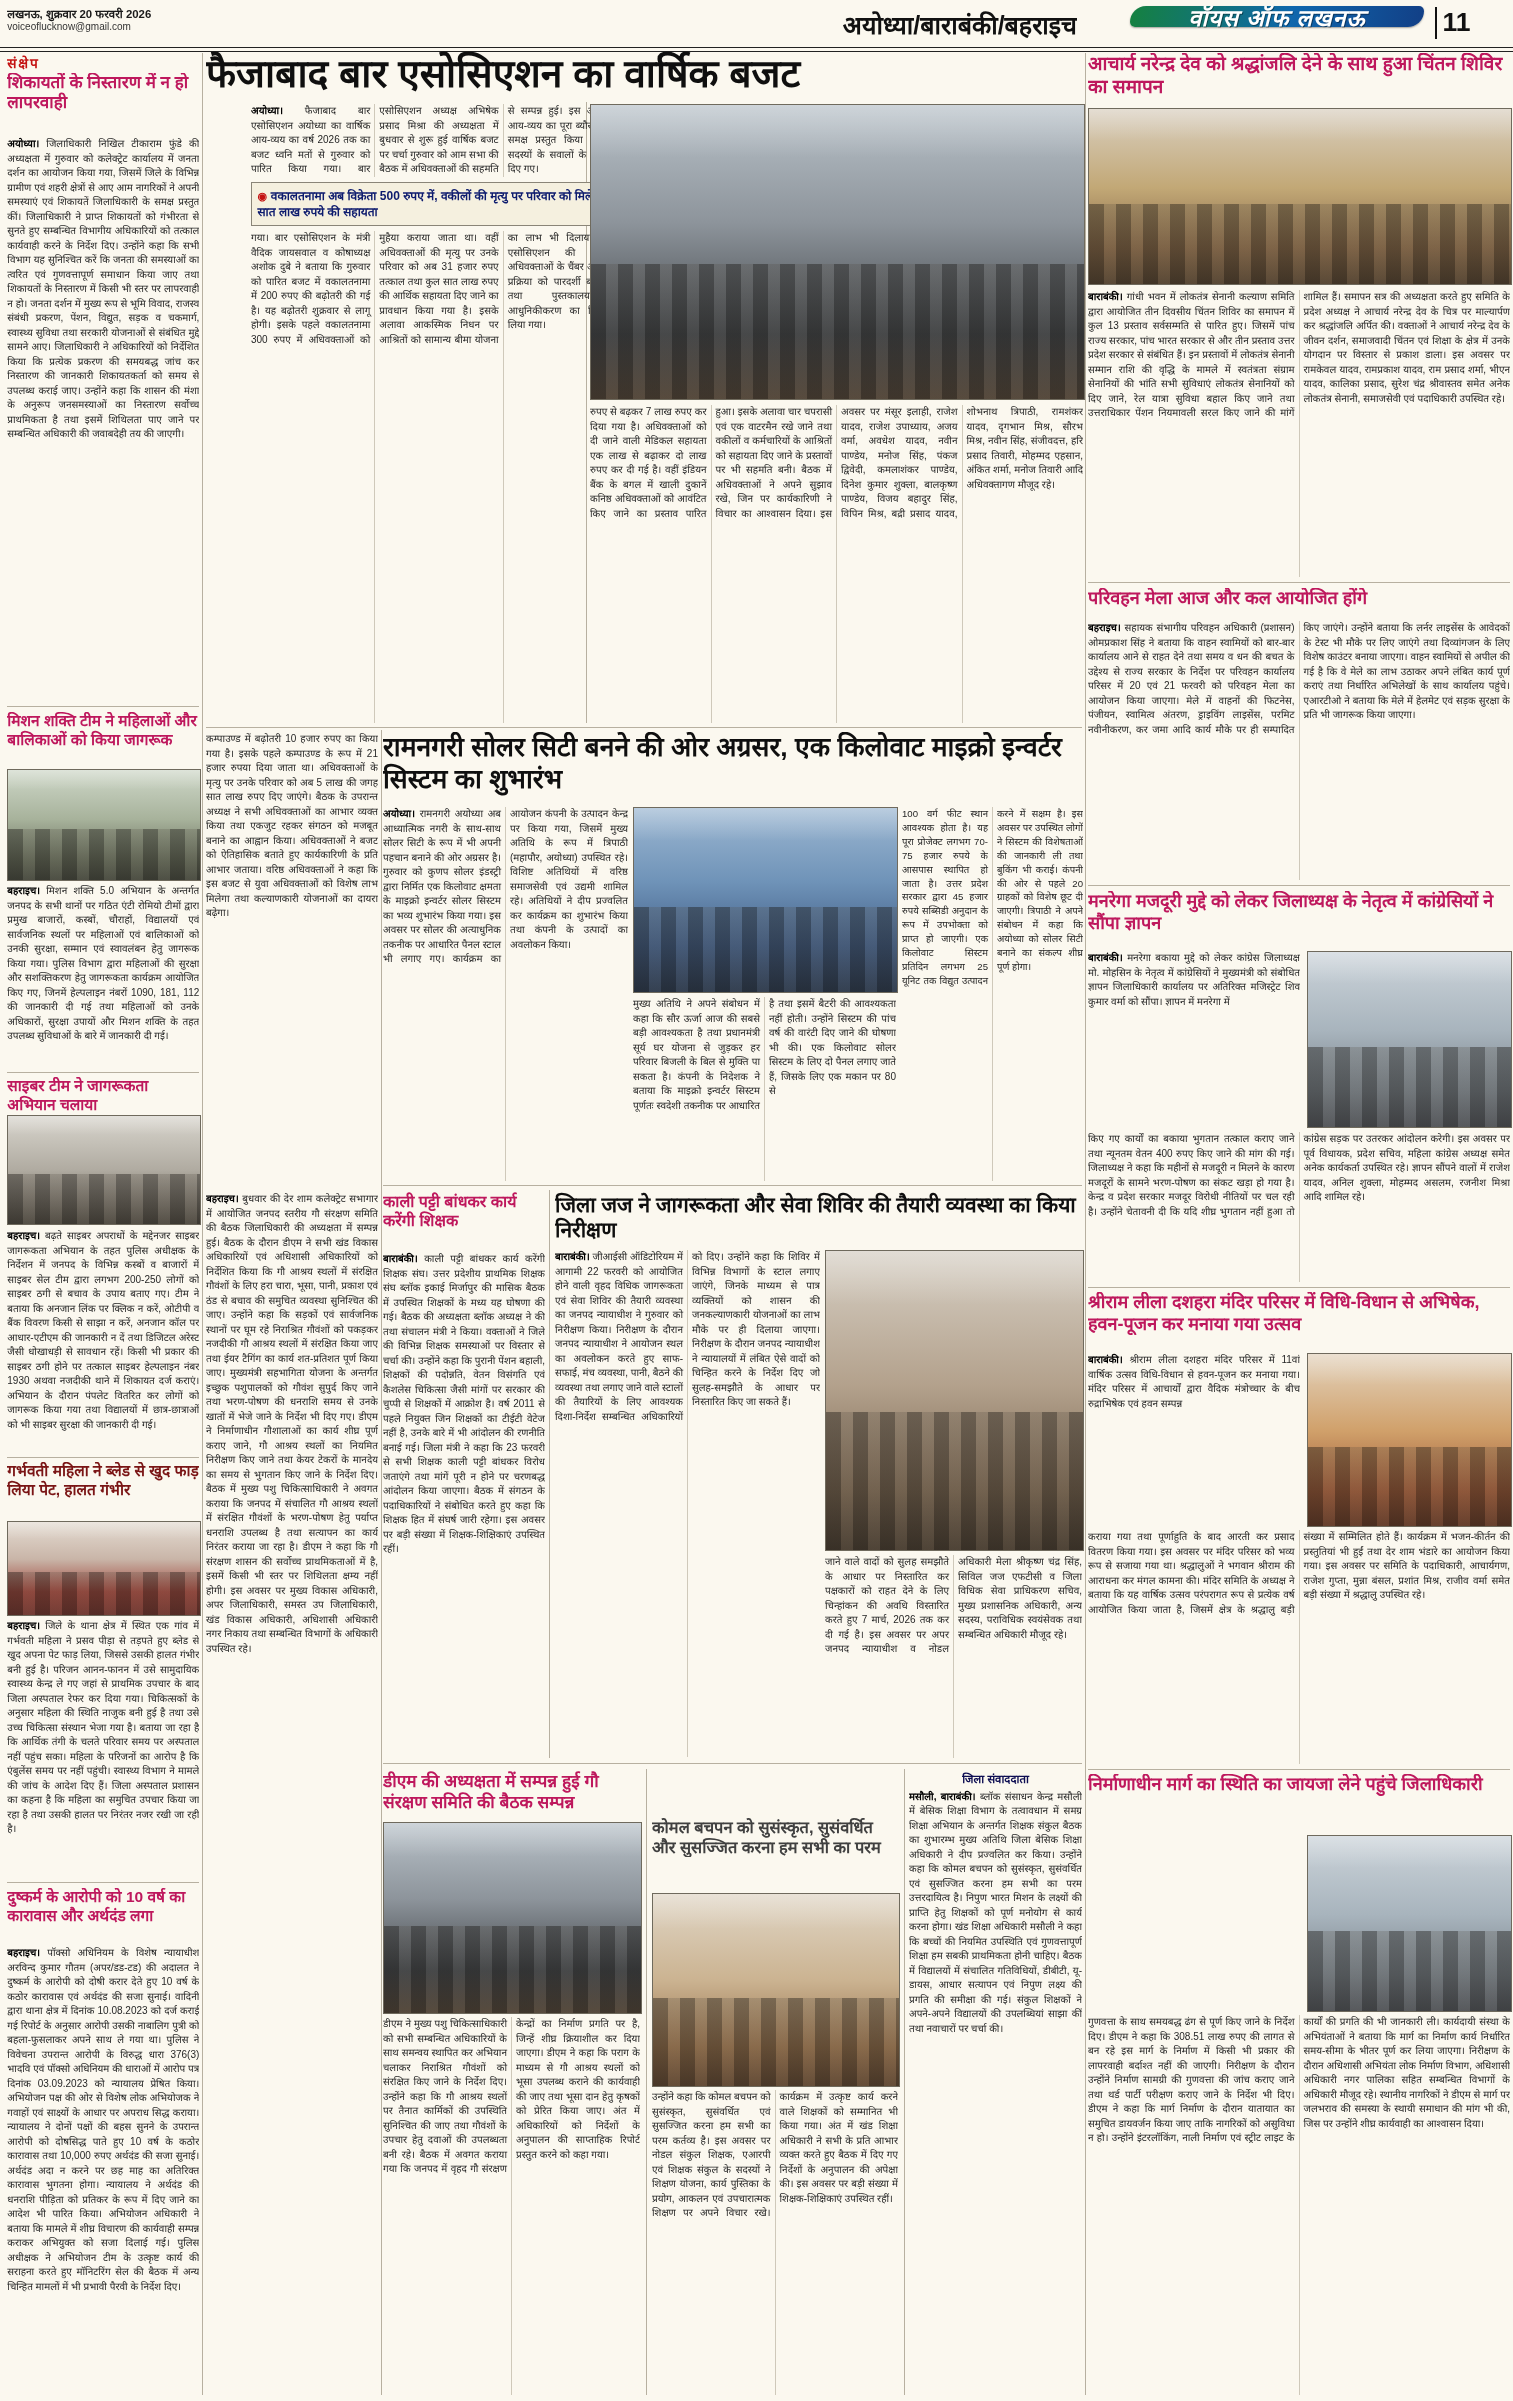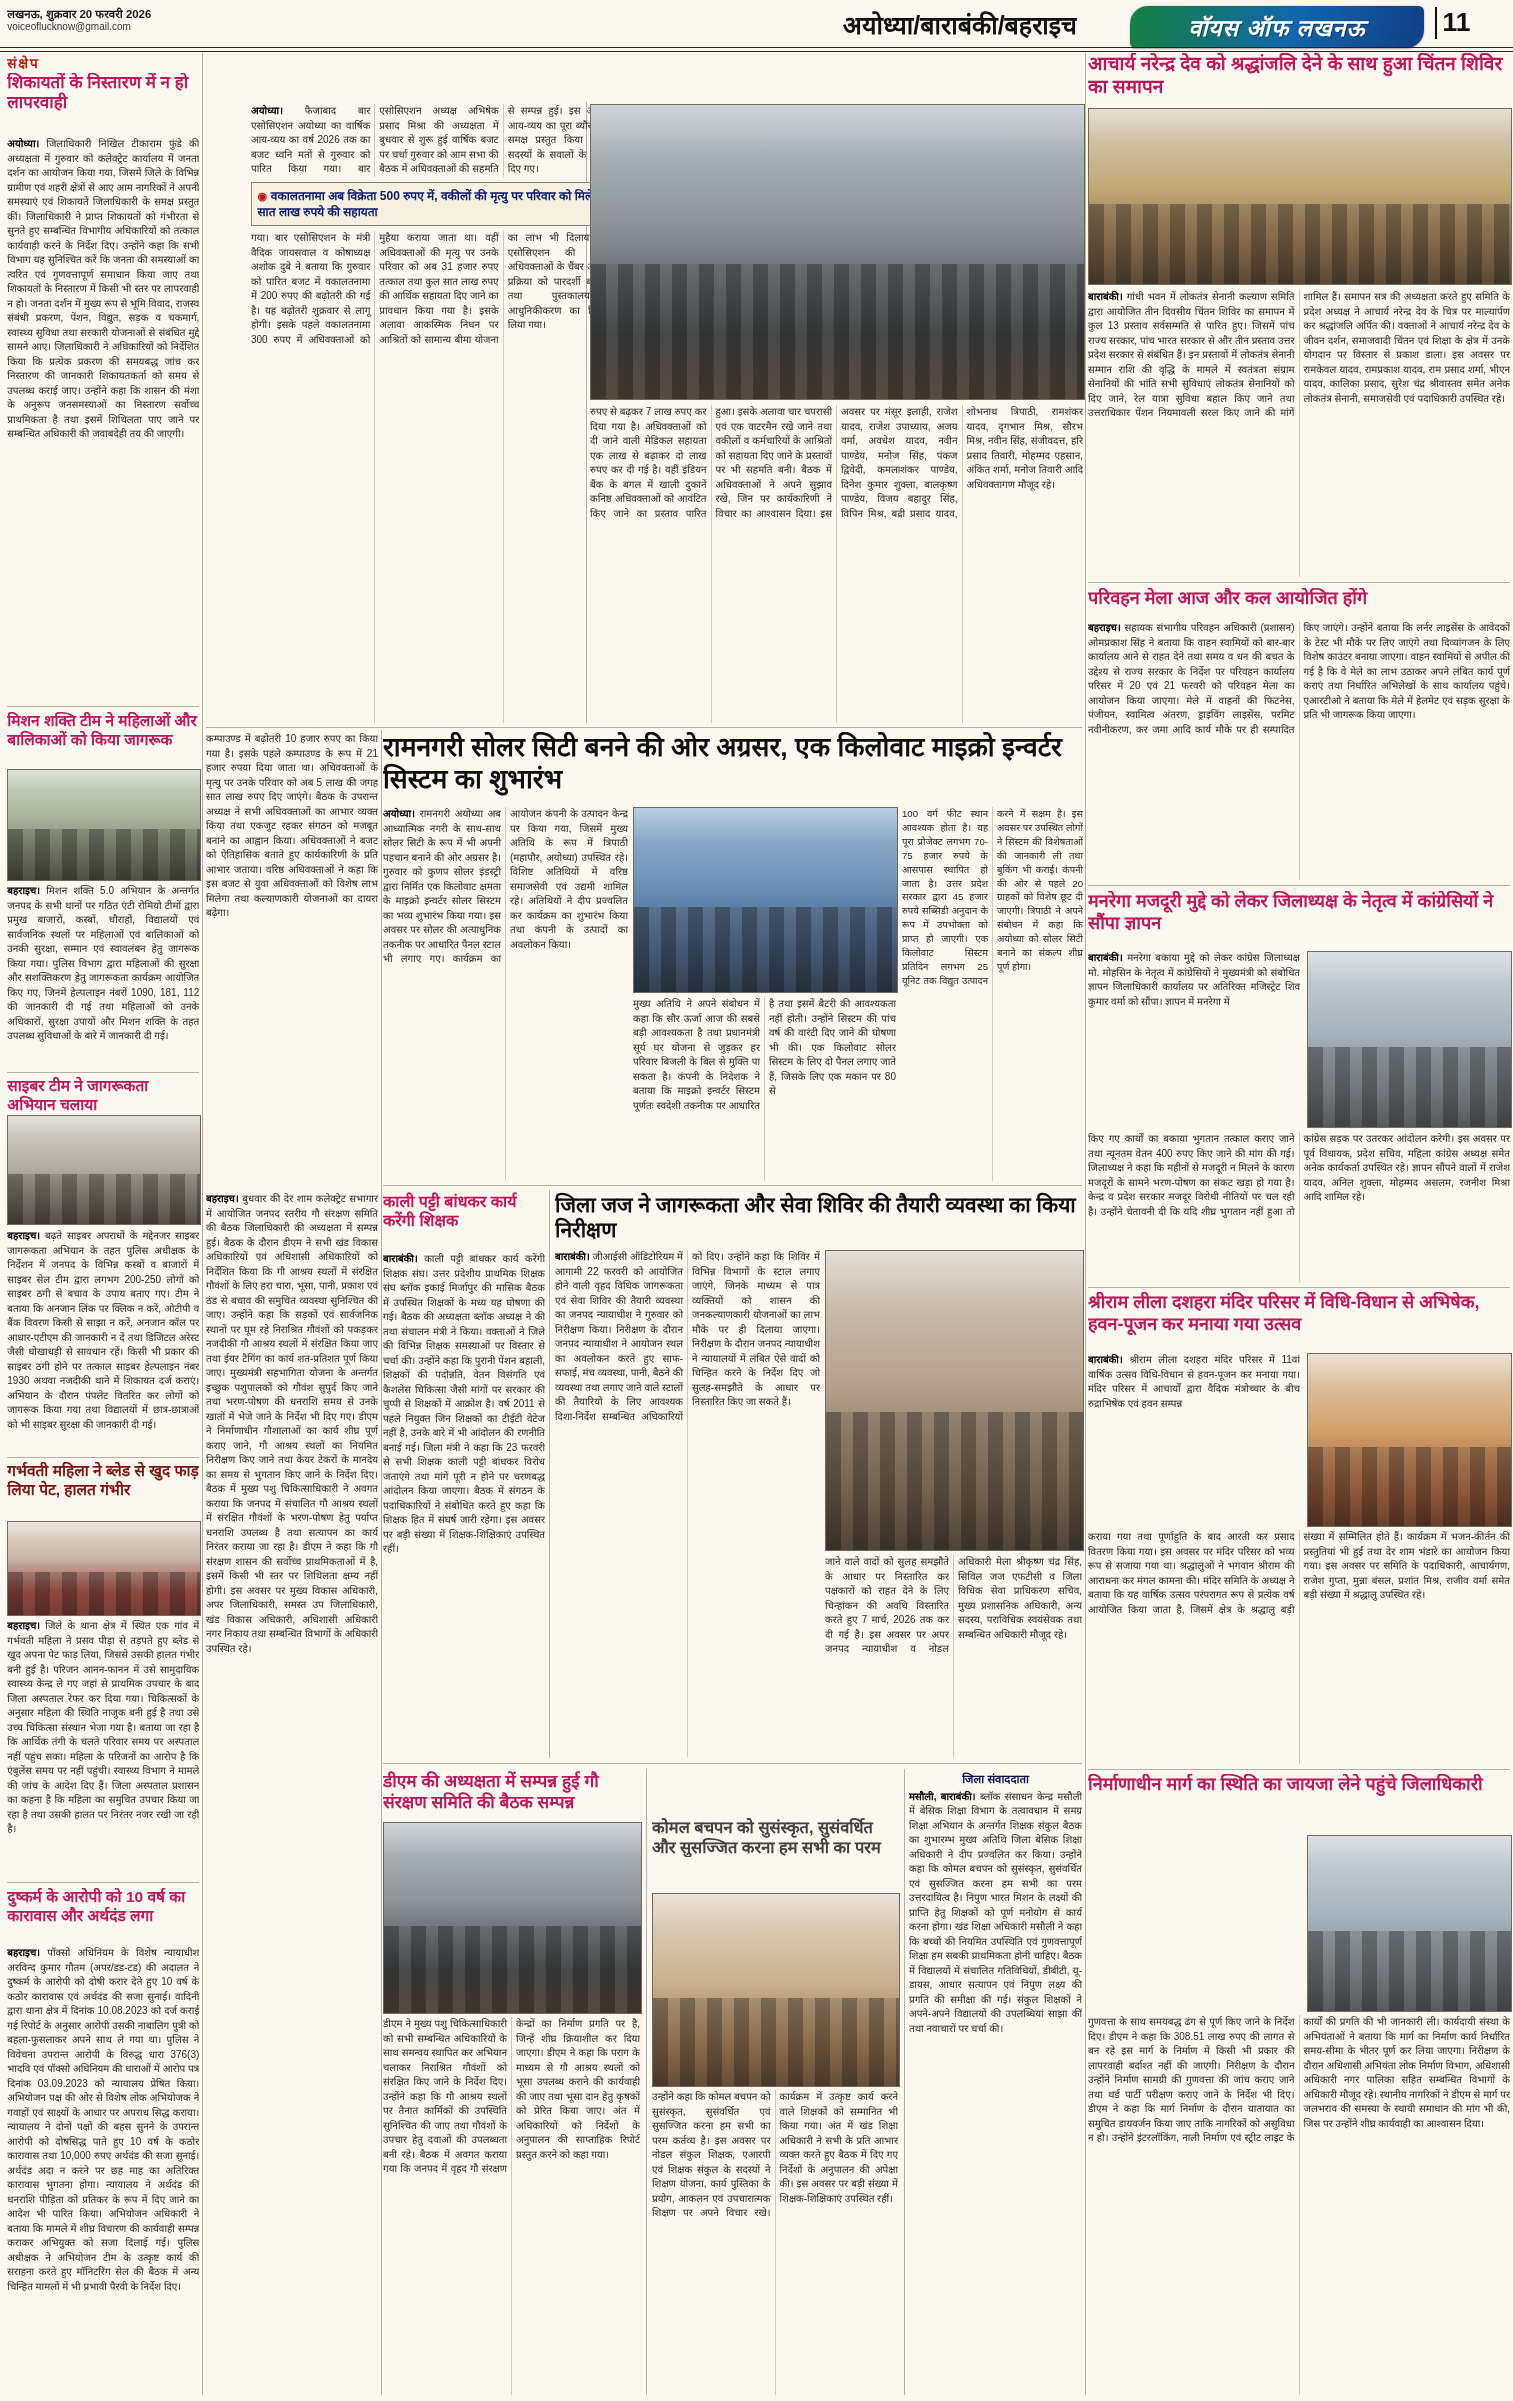--- a/index.html
+++ b/index.html
@@ -31,21 +31,21 @@
   .ph-event  {background:linear-gradient(180deg,#e0d6c6,#cbb391 45%,#99744f 80%,#6b4f37);}
   .ph-outdoor{background:linear-gradient(180deg,#ccd4da,#a8b4bd 45%,#7b848c 80%,#5a5f66);}
   .ph-ritual {background:linear-gradient(180deg,#e3d3bd,#d0a06a 45%,#a05c3a 80%,#6e3f2a);}
   .vline{position:absolute;width:0.9px;background:#b7b0a0;}
   .hline{position:absolute;height:0.9px;background:#b7b0a0;}
   .note{column-span:all;border:1.4px solid #8a8578;background:#f5f0df;color:#0d1b6e;
         font-weight:700;font-size:12px;line-height:1.35;padding:4.6px 5.5px;margin:5.5px 0;}
   .note .bullet{color:#c41212;margin-right:3.7px;font-size:11px;}
   .mast-bottom{position:absolute;left:0;top:47px;width:1513px;height:2.7px;
         border-top:1.8px solid #222;border-bottom:0.9px solid #222;}
-  .logo-pill{position:absolute;left:1130px;top:6.4px;width:294px;height:42px;border-radius:18px 5.5px 18px 5.5px;
+  .logo-pill{position:absolute;left:1130px;top:6.4px;width:294px;height:21px;border-radius:18px 5.5px 18px 5.5px;
         background:linear-gradient(100deg,#15813f 0%,#0f67ad 55%,#123f86 100%);
         display:flex;align-items:center;justify-content:center;box-shadow:0 0.9px 1.8px rgba(0,0,0,.35);}
   .logo-pill span{color:#fff;font-weight:700;font-style:italic;font-size:23px;letter-spacing:0.9px;
         text-shadow:0.9px 0.9px 0 rgba(0,0,0,.4);}
   .pagenum{position:absolute;left:1435px;top:7.3px;font-size:26.5px;font-weight:700;color:#111;
         border-left:2.7px solid #111;padding-left:5.5px;line-height:1.2;}
   .brief{color:#c41212;font-weight:700;font-size:13.7px;letter-spacing:1.8px;}
   .reporter{font-weight:700;font-size:11.4px;color:#0d0d52;text-align:center;margin:0 0 3.7px 0;}
 </style>
 </head>
@@ -110,20 +110,21 @@
     <b class="dl">बहराइच।</b>
     <span>जिले के थाना क्षेत्र में स्थित एक गांव में गर्भवती महिला ने प्रसव पीड़ा से तड़पते हुए ब्लेड से खुद अपना पेट फाड़ लिया, जिससे उसकी हालत गंभीर बनी हुई है। परिजन आनन-फानन में उसे सामुदायिक स्वास्थ्य केन्द्र ले गए जहां से प्राथमिक उपचार के बाद जिला अस्पताल रेफर कर दिया गया। चिकित्सकों के अनुसार महिला की स्थिति नाजुक बनी हुई है तथा उसे उच्च चिकित्सा संस्थान भेजा गया है। बताया जा रहा है कि आर्थिक तंगी के चलते परिवार समय पर अस्पताल नहीं पहुंच सका। महिला के परिजनों का आरोप है कि एंबुलेंस समय पर नहीं पहुंची। स्वास्थ्य विभाग ने मामले की जांच के आदेश दिए हैं। जिला अस्पताल प्रशासन का कहना है कि महिला का समुचित उपचार किया जा रहा है तथा उसकी हालत पर निरंतर नजर रखी जा रही है।</span>
   </p>
 
   <h2 class="abs hl" style="left:7.3px;top:1888px;width:192px;font-size:15.5px;">दुष्कर्म के आरोपी को 10 वर्ष का कारावास और अर्थदंड लगा</h2>
   <p class="abs body" style="left:7.3px;top:1946px;width:192px;height:449px;">
     <b class="dl">बहराइच।</b>
     <span>पॉक्सो अधिनियम के विशेष न्यायाधीश अरविन्द कुमार गौतम (अपर/डड-टड) की अदालत ने दुष्कर्म के आरोपी को दोषी करार देते हुए 10 वर्ष के कठोर कारावास एवं अर्थदंड की सजा सुनाई। वादिनी द्वारा थाना क्षेत्र में दिनांक 10.08.2023 को दर्ज कराई गई रिपोर्ट के अनुसार आरोपी उसकी नाबालिग पुत्री को बहला-फुसलाकर अपने साथ ले गया था। पुलिस ने विवेचना उपरान्त आरोपी के विरुद्ध धारा 376(3) भादवि एवं पॉक्सो अधिनियम की धाराओं में आरोप पत्र दिनांक 03.09.2023 को न्यायालय प्रेषित किया। अभियोजन पक्ष की ओर से विशेष लोक अभियोजक ने गवाहों एवं साक्ष्यों के आधार पर अपराध सिद्ध कराया। न्यायालय ने दोनों पक्षों की बहस सुनने के उपरान्त आरोपी को दोषसिद्ध पाते हुए 10 वर्ष के कठोर कारावास तथा 10,000 रुपए अर्थदंड की सजा सुनाई। अर्थदंड अदा न करने पर छह माह का अतिरिक्त कारावास भुगतना होगा। न्यायालय ने अर्थदंड की धनराशि पीड़िता को प्रतिकर के रूप में दिए जाने का आदेश भी पारित किया। अभियोजन अधिकारी ने बताया कि मामले में शीघ्र विचारण की कार्यवाही सम्पन्न कराकर अभियुक्त को सजा दिलाई गई। पुलिस अधीक्षक ने अभियोजन टीम के उत्कृष्ट कार्य की सराहना करते हुए मॉनिटरिंग सेल की बैठक में अन्य चिन्हित मामलों में भी प्रभावी पैरवी के निर्देश दिए।</span>
   </p>
 
+  <h1 class="abs hl black" style="left:206px;top:51px;width:874px;font-size:39px;">फैजाबाद बार एसोसिएशन का वार्षिक बजट</h1>
   <div class="abs cols3" style="left:206px;top:104px;width:376px;height:619px;margin-left:45px;">
     <p class="body">
       <b class="dl">अयोध्या।</b>
       <span>फैजाबाद बार एसोसिएशन अयोध्या का वार्षिक आय-व्यय का वर्ष 2026 तक का बजट ध्वनि मतों से गुरुवार को पारित किया गया। बार एसोसिएशन अध्यक्ष अभिषेक प्रसाद मिश्रा की अध्यक्षता में बुधवार से शुरू हुई वार्षिक बजट पर चर्चा गुरुवार को आम सभा की बैठक में अधिवक्ताओं की सहमति से सम्पन्न हुई। इस अवसर पर आय-व्यय का पूरा ब्यौरा सदन के समक्ष प्रस्तुत किया गया तथा सदस्यों के सवालों के जवाब भी दिए गए।</span>
     </p>
     <div class="note">
       <span class="bullet">◉</span><span>वकालतनामा अब विक्रेता 500 रुपए में, वकीलों की मृत्यु पर परिवार को मिलेगी सात लाख रुपये की सहायता</span>
     </div>
     <p class="body"><span>गया। बार एसोसिएशन के मंत्री वैदिक जायसवाल व कोषाध्यक्ष अशोक दुबे ने बताया कि गुरुवार को पारित बजट में वकालतनामा में 200 रुपए की बढ़ोतरी की गई है। यह बढ़ोतरी शुक्रवार से लागू होगी। इसके पहले वकालतनामा 300 रुपए में अधिवक्ताओं को मुहैया कराया जाता था। वहीं अधिवक्ताओं की मृत्यु पर उनके परिवार को अब 31 हजार रुपए तत्काल तथा कुल सात लाख रुपए की आर्थिक सहायता दिए जाने का प्रावधान किया गया है। इसके अलावा आकस्मिक निधन पर आश्रितों को सामान्य बीमा योजना का लाभ भी दिलाया जाएगा। एसोसिएशन की ओर से अधिवक्ताओं के चैंबर आवंटन की प्रक्रिया को पारदर्शी बनाए जाने तथा पुस्तकालय के आधुनिकीकरण का निर्णय भी लिया गया।</span></p>
   </div>

